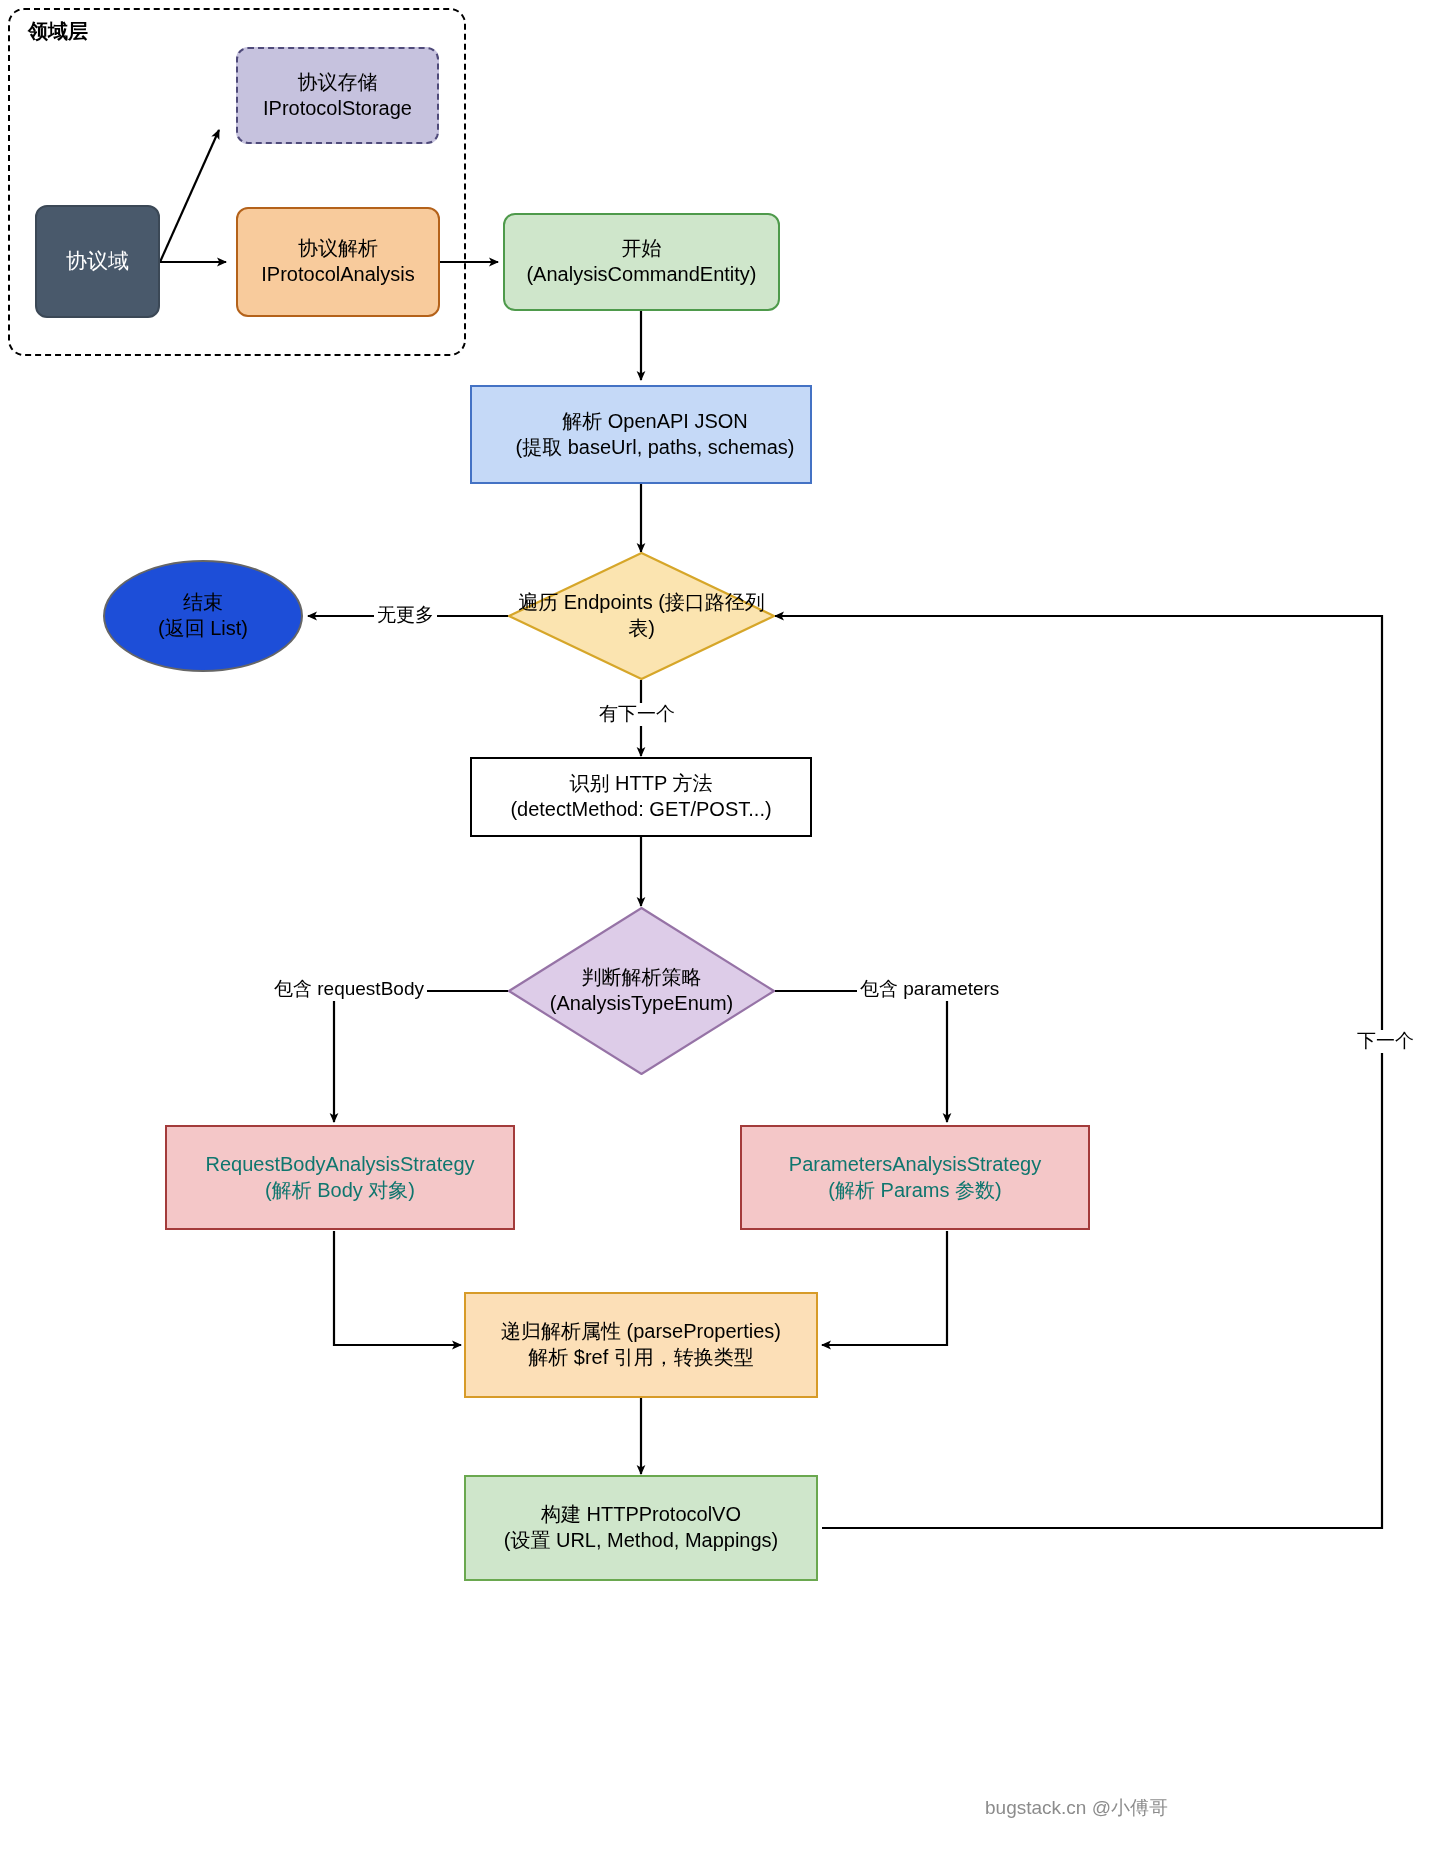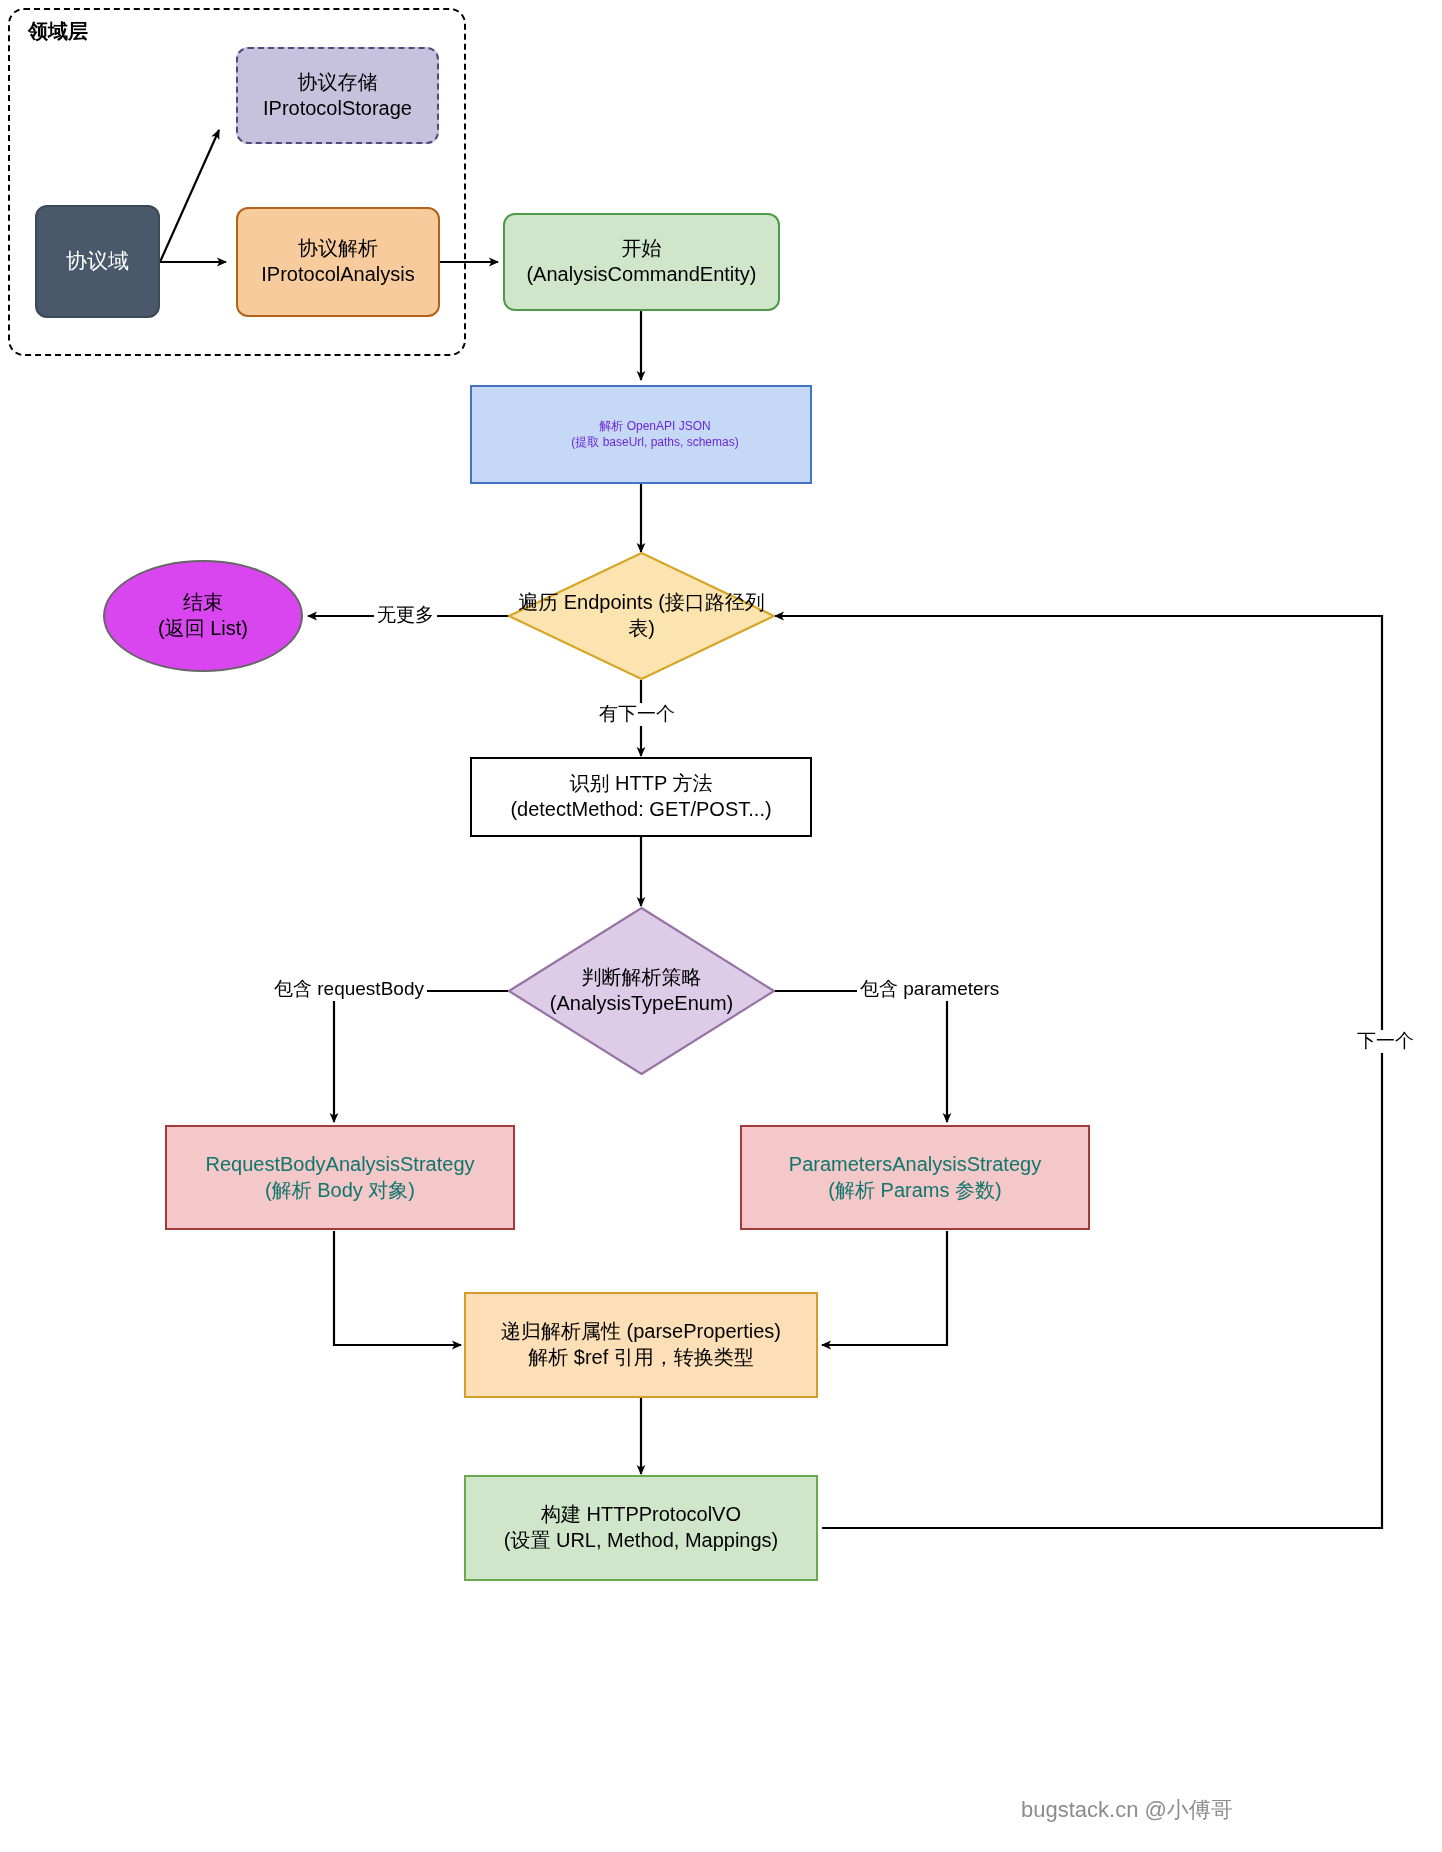--- a/index.html
+++ b/index.html
@@ -90,22 +90,22 @@
   }
   .n-start {
     background: #cfe6cb;
     border-color: #4e9a4b;
     color: #000000;
     font-size: 20px;
   }
   .n-blue {
     background: #c5d9f7;
     border-color: #4472c4;
-    color: #6d28d9;
-    font-size: 12px;
+    color: #000000;
+    font-size: 20px;
     padding-left: 28px;
   }
   .n-white {
     background: #ffffff;
     border-color: #000000;
     color: #000000;
     font-size: 20px;
   }
   .n-pink {
     background: #f4c7c8;
@@ -120,21 +120,21 @@
     color: #000000;
     font-size: 20px;
   }
   .n-green2 {
     background: #cfe6cb;
     border-color: #6aa84f;
     color: #000000;
     font-size: 20px;
   }
   .n-ellipse {
-    background: #d946ef;
+    background: #1d4ed8;
     border: 2px solid #666666;
     border-radius: 50%;
     color: #000000;
     font-size: 20px;
   }
 
   
   .diamond-wrap {
     position: absolute;
     text-decoration: underline;
@@ -165,24 +165,23 @@
     font-size: 19px;
     color: #000000;
     background: #ffffff;
     white-space: nowrap;
     padding: 0 3px;
     line-height: 1.2;
   }
 
   .watermark {
     position: absolute;
-    font-size: 22px;
+    font-size: 19px;
     color: #8c8c8c;
     white-space: nowrap;
-    margin-left: 36px;
   }
 </style>
 </head>
 <body>
 
 <div id="canvas">
 
   <svg id="edges" viewBox="0 0 1442 1852">
     <defs>
       <marker id="arrow" markerWidth="12" markerHeight="12" refX="9" refY="5" orient="auto" markerUnits="userSpaceOnUse">

